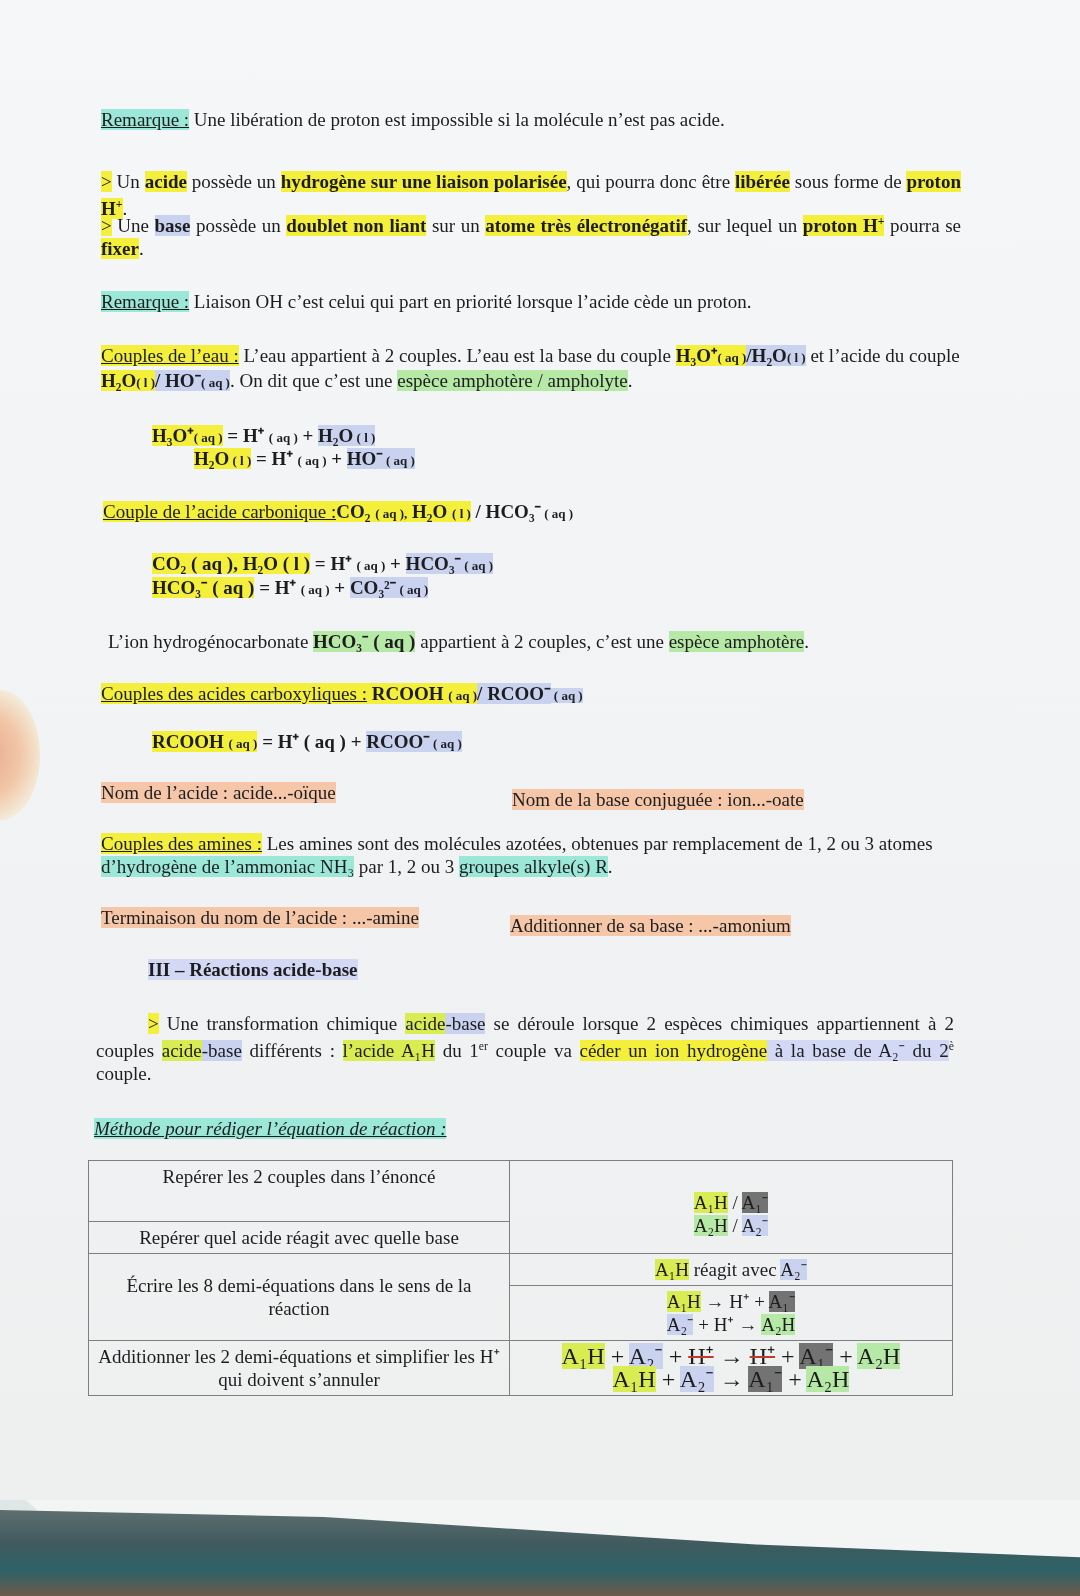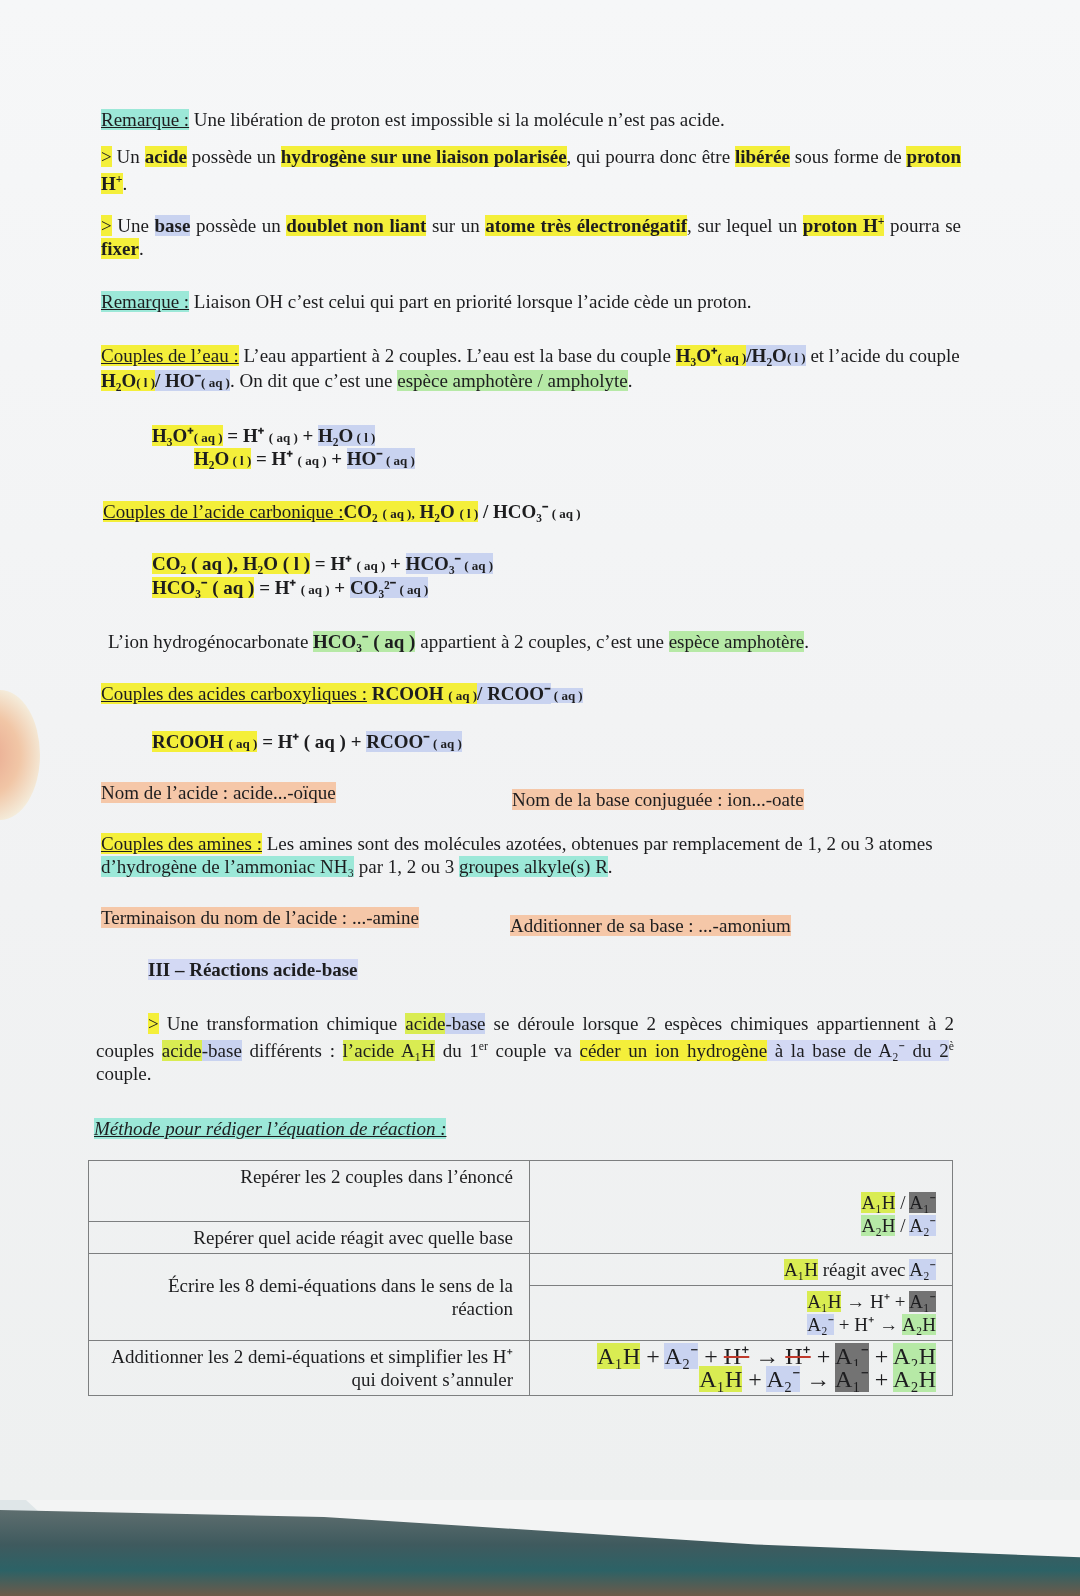--- a/index.html
+++ b/index.html
@@ -43,35 +43,35 @@
   .hp { background: #737373; }
   .hbl { background: #d3d9f4; }
   sub, sup { font-size: 62%; }
   .aq { font-size: 13px; font-weight: bold; }
   .eq { font-family: "Liberation Serif", serif; font-weight: bold; font-size: 19px; }
   .heading { font-weight: bold; }
   table.method {
     position: absolute; left: 88px; top: 1160px; width: 865px;
     border-collapse: collapse; font-size: 19px; line-height: 23px;
   }
-  table.method td { border: 1px solid #7d7f80; padding: 4px 16px; text-align: right; vertical-align: middle; }
+  table.method td { border: 1px solid #7d7f80; padding: 4px 6px; text-align: center; vertical-align: middle; }
   table.method td.left { width: 408px; }
   .strike { text-decoration: line-through; text-decoration-color: #c0392b; }
 </style>
 </head>
 <body>
 
 <div class="page"></div>
 <div class="finger"></div>
 
 <div class="line" style="left:101px; top:108px;">
   <span class="ul hc">Remarque :</span><span> Une libération de proton est impossible si la molécule n’est pas acide.</span>
 </div>
 
-<div class="wrap just" style="left:101px; top:145px; width:860px;">
+<div class="wrap just" style="left:101px; top:170px; width:860px;">
   <span class="hy">&gt;</span><span> Un </span><b class="hy">acide</b><span> possède un </span><b class="hy">hydrogène sur une liaison polarisée</b><span>, qui pourra donc être </span><b class="hy">libérée</b><span> sous forme de </span><b class="hy"><span>proton H</span><sup>+</sup></b><span>.</span>
 </div>
 
 <div class="wrap just" style="left:101px; top:210px; width:860px;">
   <span class="hy">&gt;</span><span> Une </span><b class="hb">base</b><span> possède un </span><b class="hy">doublet non liant</b><span> sur un </span><b class="hy">atome très électronégatif</b><span>, sur lequel un </span><b class="hy"><span>proton H</span><sup>+</sup></b><span> pourra se </span><b class="hy">fixer</b><span>.</span>
 </div>
 
 <div class="line" style="left:101px; top:290px;">
   <span class="ul hc">Remarque :</span><span> Liaison OH c’est celui qui part en priorité lorsque l’acide cède un proton.</span>
 </div>
@@ -81,21 +81,21 @@
 </div>
 
 <div class="line eq" style="left:152px; top:424px;">
   <span class="hy"><span>H₃O⁺</span><span class="aq">( aq )</span></span><span> = H⁺ </span><span class="aq">( aq )</span><span> + </span><span class="hb"><span>H₂O</span><span class="aq"> ( l )</span></span>
 </div>
 <div class="line eq" style="left:152px; top:447px;padding-left:42px;">
   <span class="hy"><span>H₂O</span><span class="aq"> ( l )</span></span><span> = H⁺ </span><span class="aq">( aq )</span><span> + </span><span class="hb"><span>HO⁻</span><span class="aq"> ( aq )</span></span>
 </div>
 
 <div class="line" style="left:103px; top:500px;">
-  <span class="ul hy">Couples de l’acide carbonique :</span><b class="hy"><span>CO₂ </span><span class="aq">( aq ),</span><span> H₂O </span><span class="aq">( l )</span></b><b><span> / HCO₃⁻</span><span class="aq"> ( aq )</span></b>
+  <span class="ul hy">Couple de l’acide carbonique :</span><b class="hy"><span>CO₂ </span><span class="aq">( aq ),</span><span> H₂O </span><span class="aq">( l )</span></b><b><span> / HCO₃⁻</span><span class="aq"> ( aq )</span></b>
 </div>
 
 <div class="line eq" style="left:152px; top:552px;">
   <span class="hy">CO₂ ( aq ), H₂O ( l )</span><span> = H⁺ </span><span class="aq">( aq )</span><span> + </span><span class="hb"><span>HCO₃⁻</span><span class="aq"> ( aq )</span></span>
 </div>
 <div class="line eq" style="left:152px; top:576px;">
   <span class="hy">HCO₃⁻ ( aq )</span><span> = H⁺ </span><span class="aq">( aq )</span><span> + </span><span class="hb"><span>CO₃²⁻</span><span class="aq"> ( aq )</span></span>
 </div>
 
 <div class="line" style="left:108px; top:630px;">

